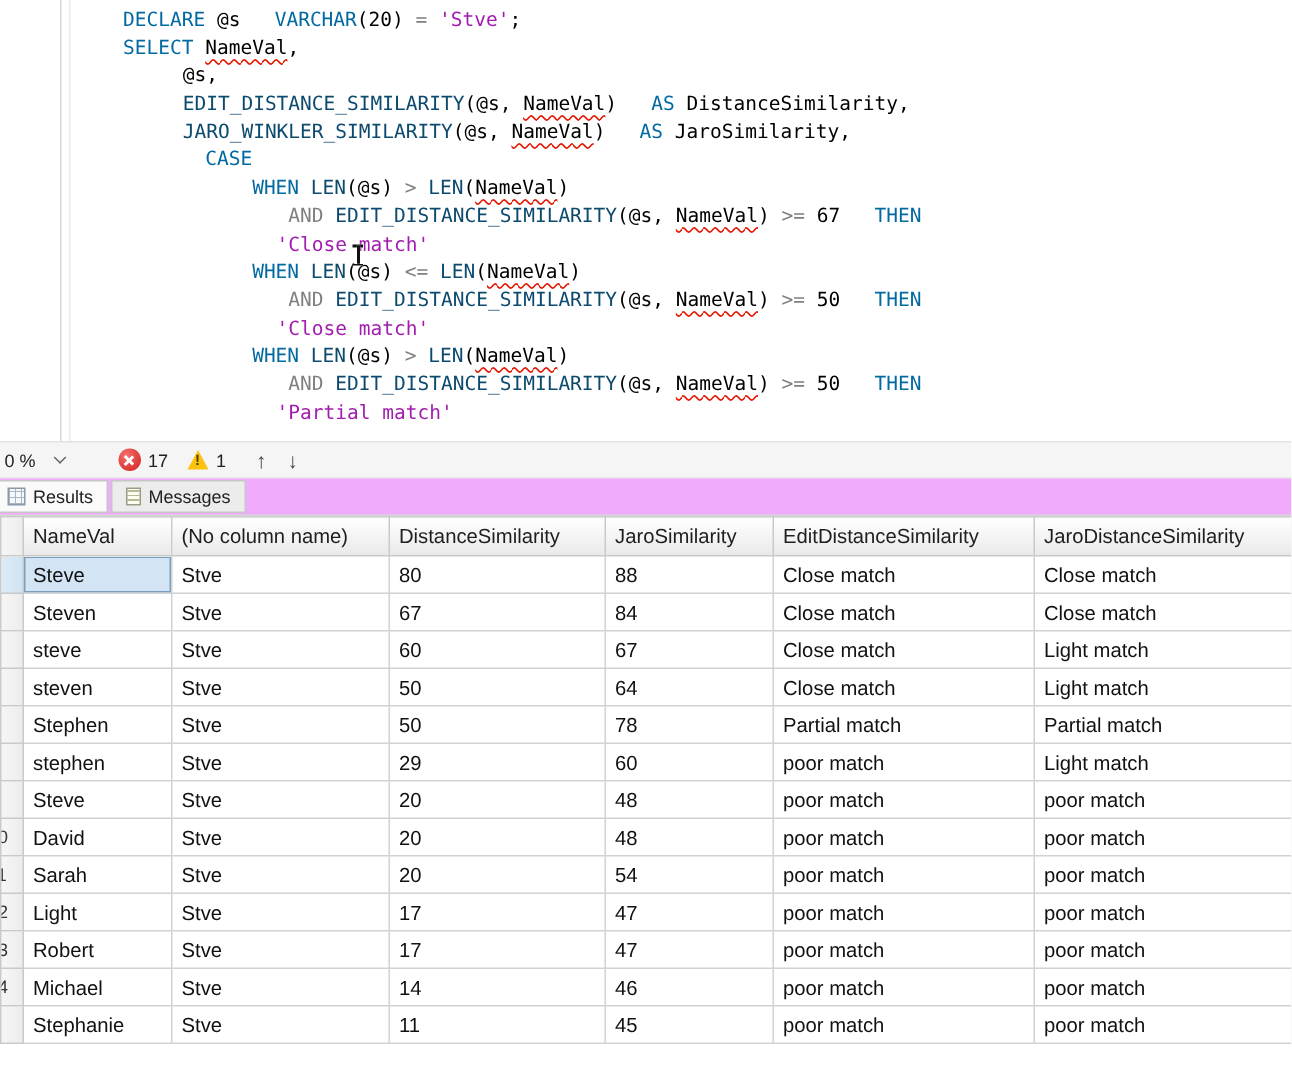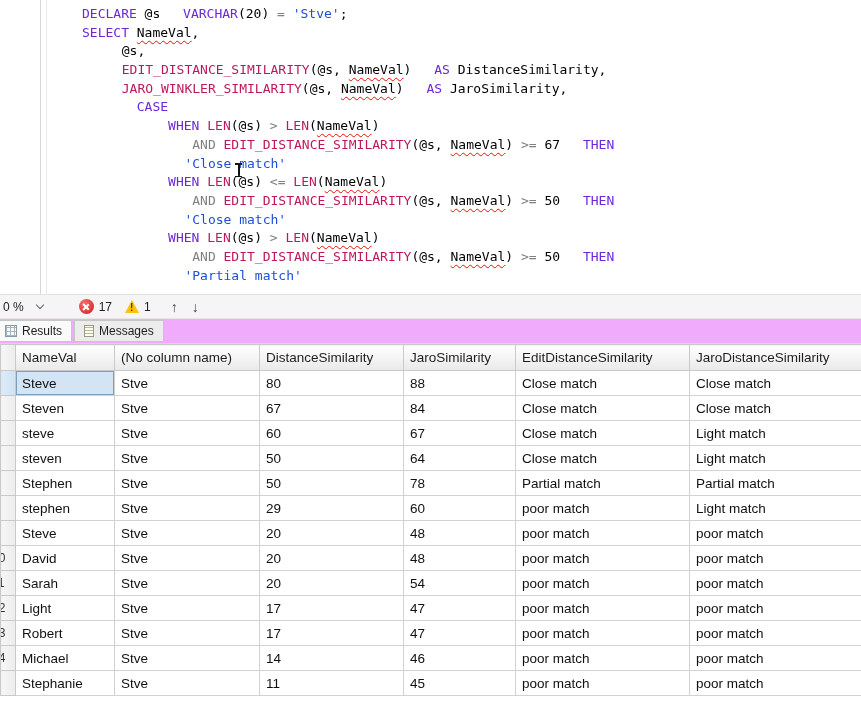--- a/index.html
+++ b/index.html
@@ -8,23 +8,23 @@
   body { position:relative; }
 
   
   .editor { position:absolute; left:0; top:0; width:861px; height:294px; background:#fff; }
   .margin-line { position:absolute; top:0; width:1px; height:294px; background:#d7d7d7; }
   .ml1 { left:40px; } .ml2 { left:46px; background:#e9e9e9; }
   .code { position:absolute; left:67px; top:5px;
           font-family:"DejaVu Sans Mono", monospace; font-size:13px; line-height:18.7px;
           white-space:pre; color:#000; }
   .code-line { height:18.7px; }
-  .kw  { color:#6d28d9;padding-left:15px; }
-  .fn  { color:#be185d; }
-  .str { color:#1d4ed8; }
+  .kw  { color:#0369a1;padding-left:15px; }
+  .fn  { color:#0c4a6e; }
+  .str { color:#a21caf; }
   .op  { color:#808080; }
   .num { color:#000; }
   .pl  { color:#000; }
   .err { text-decoration-line:underline; text-decoration-style:wavy;
          text-decoration-color:#e51400; text-decoration-thickness:1px;
          text-underline-offset:3px; }
 
   
   .ibeam { position:absolute; left:234px; top:162px; width:9px; height:16px; }
   .ibeam .bar { position:absolute; left:4px; top:2px; width:1.5px; height:12px; background:#111;

